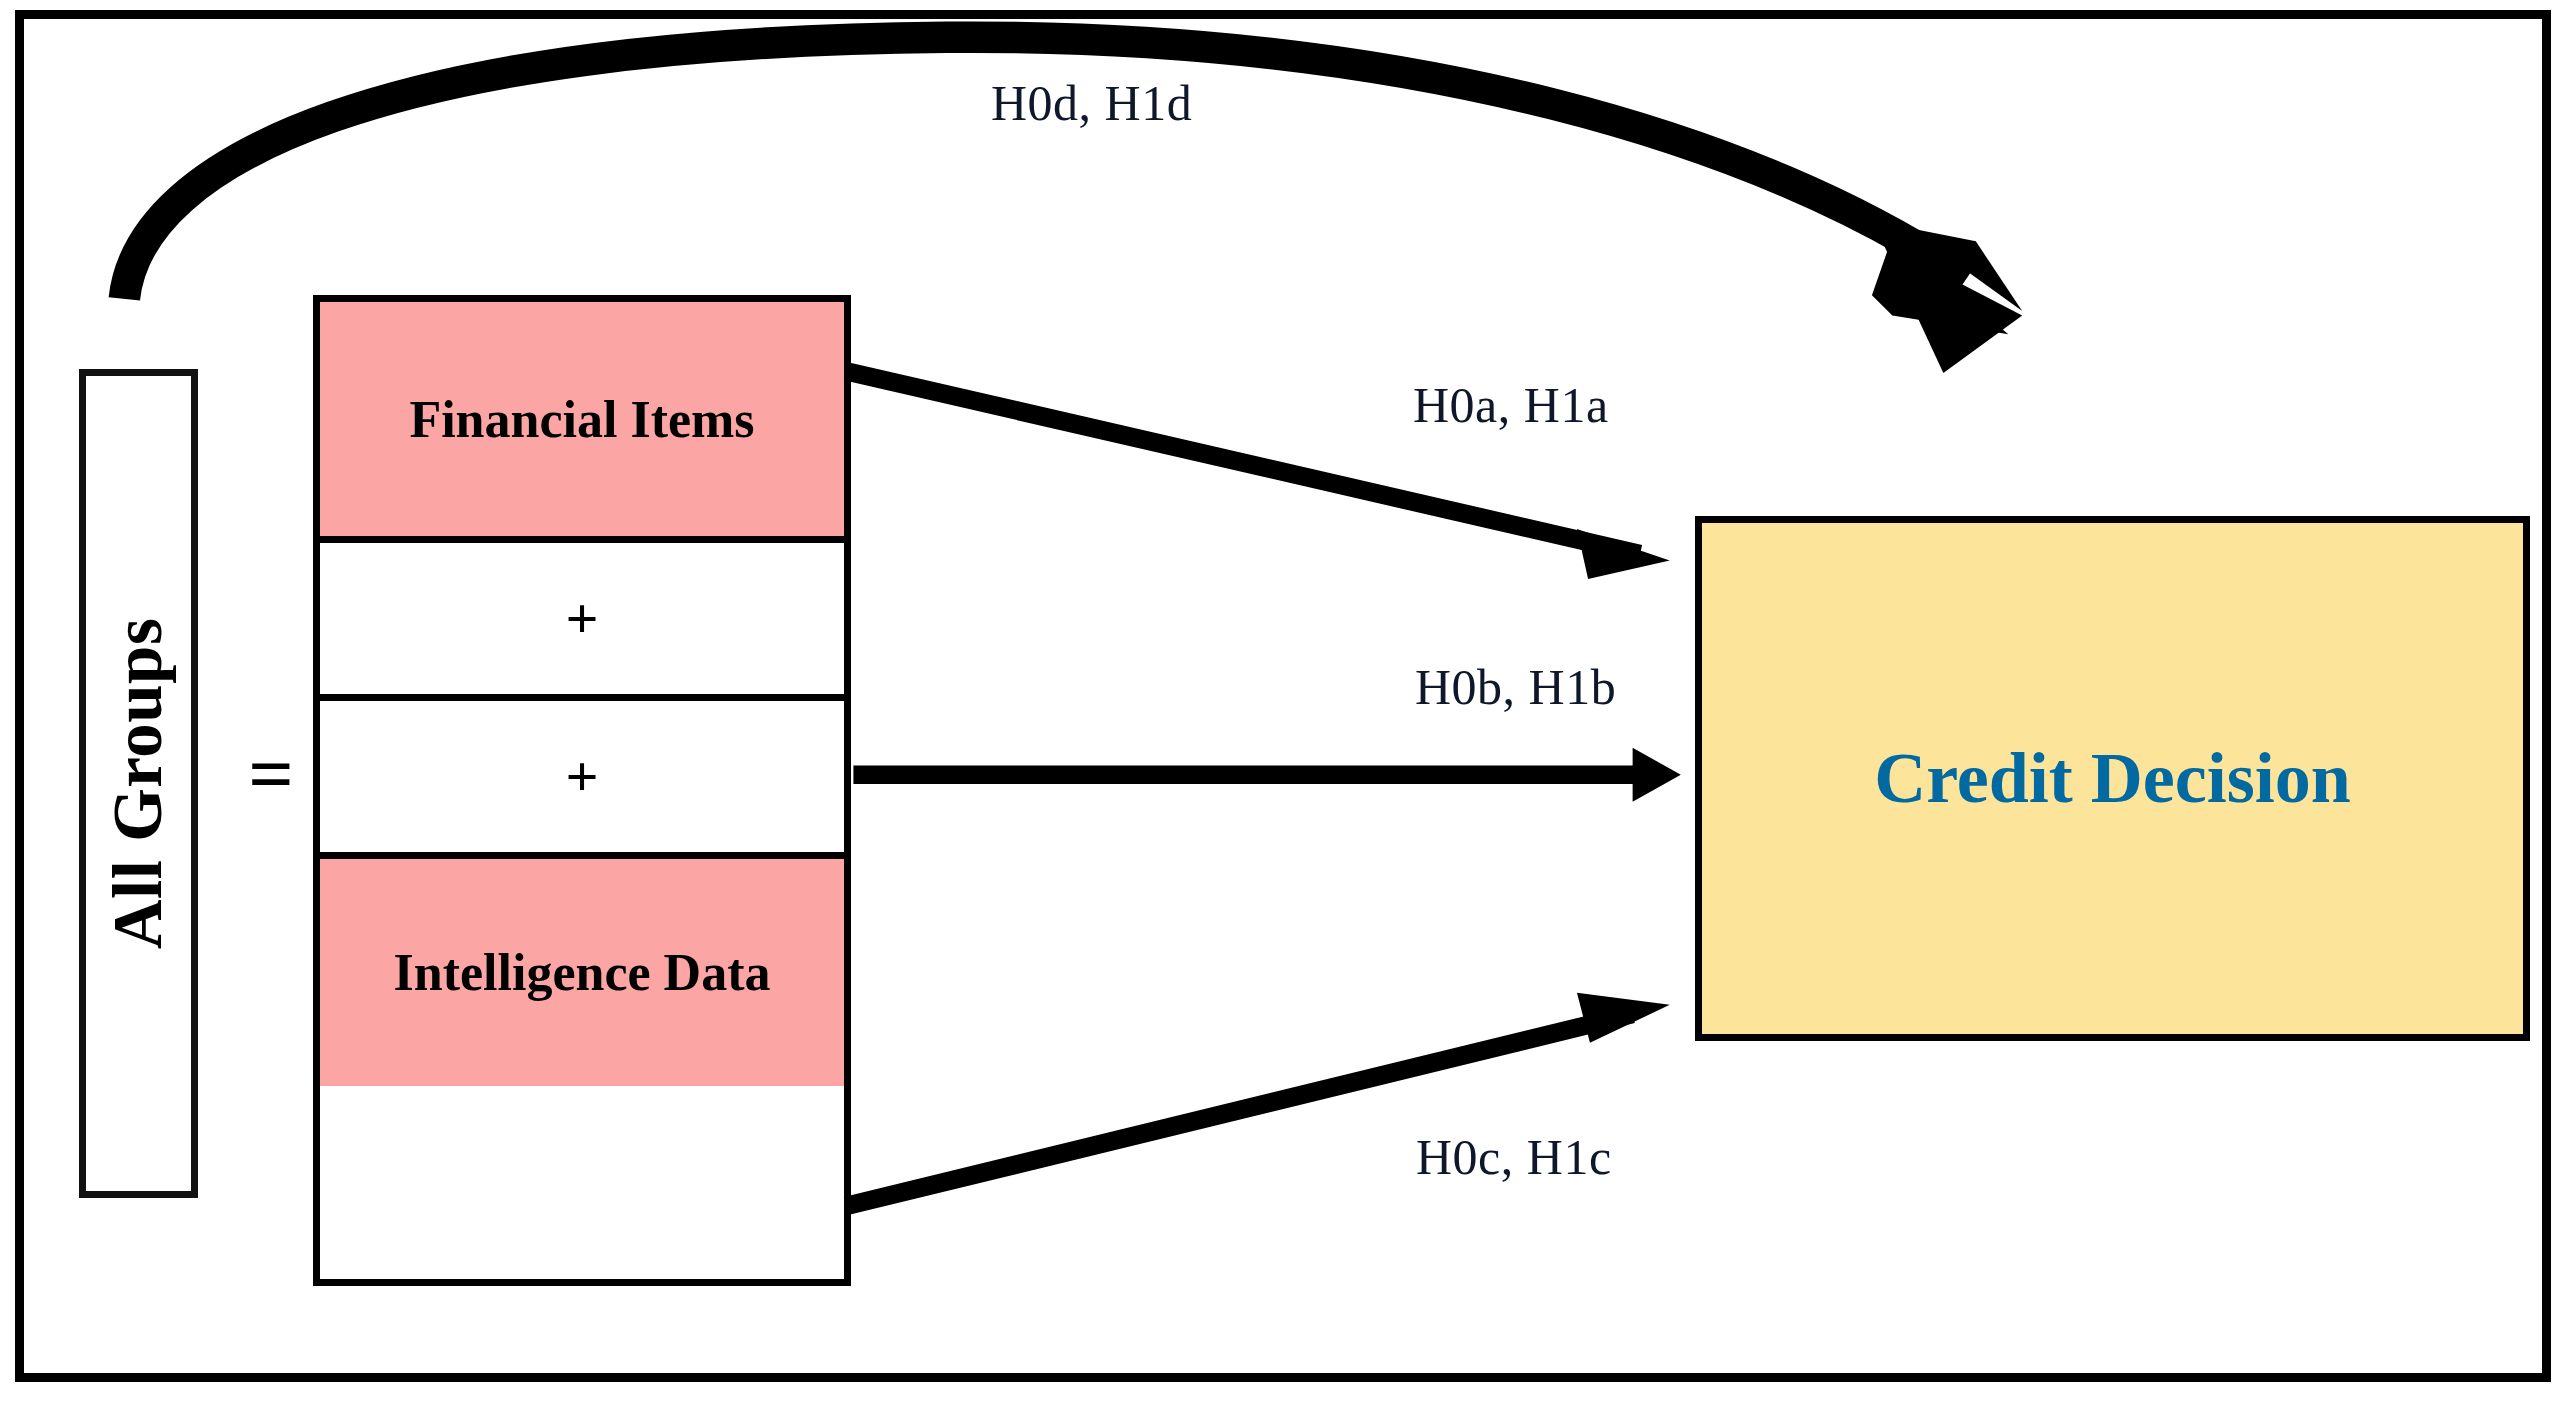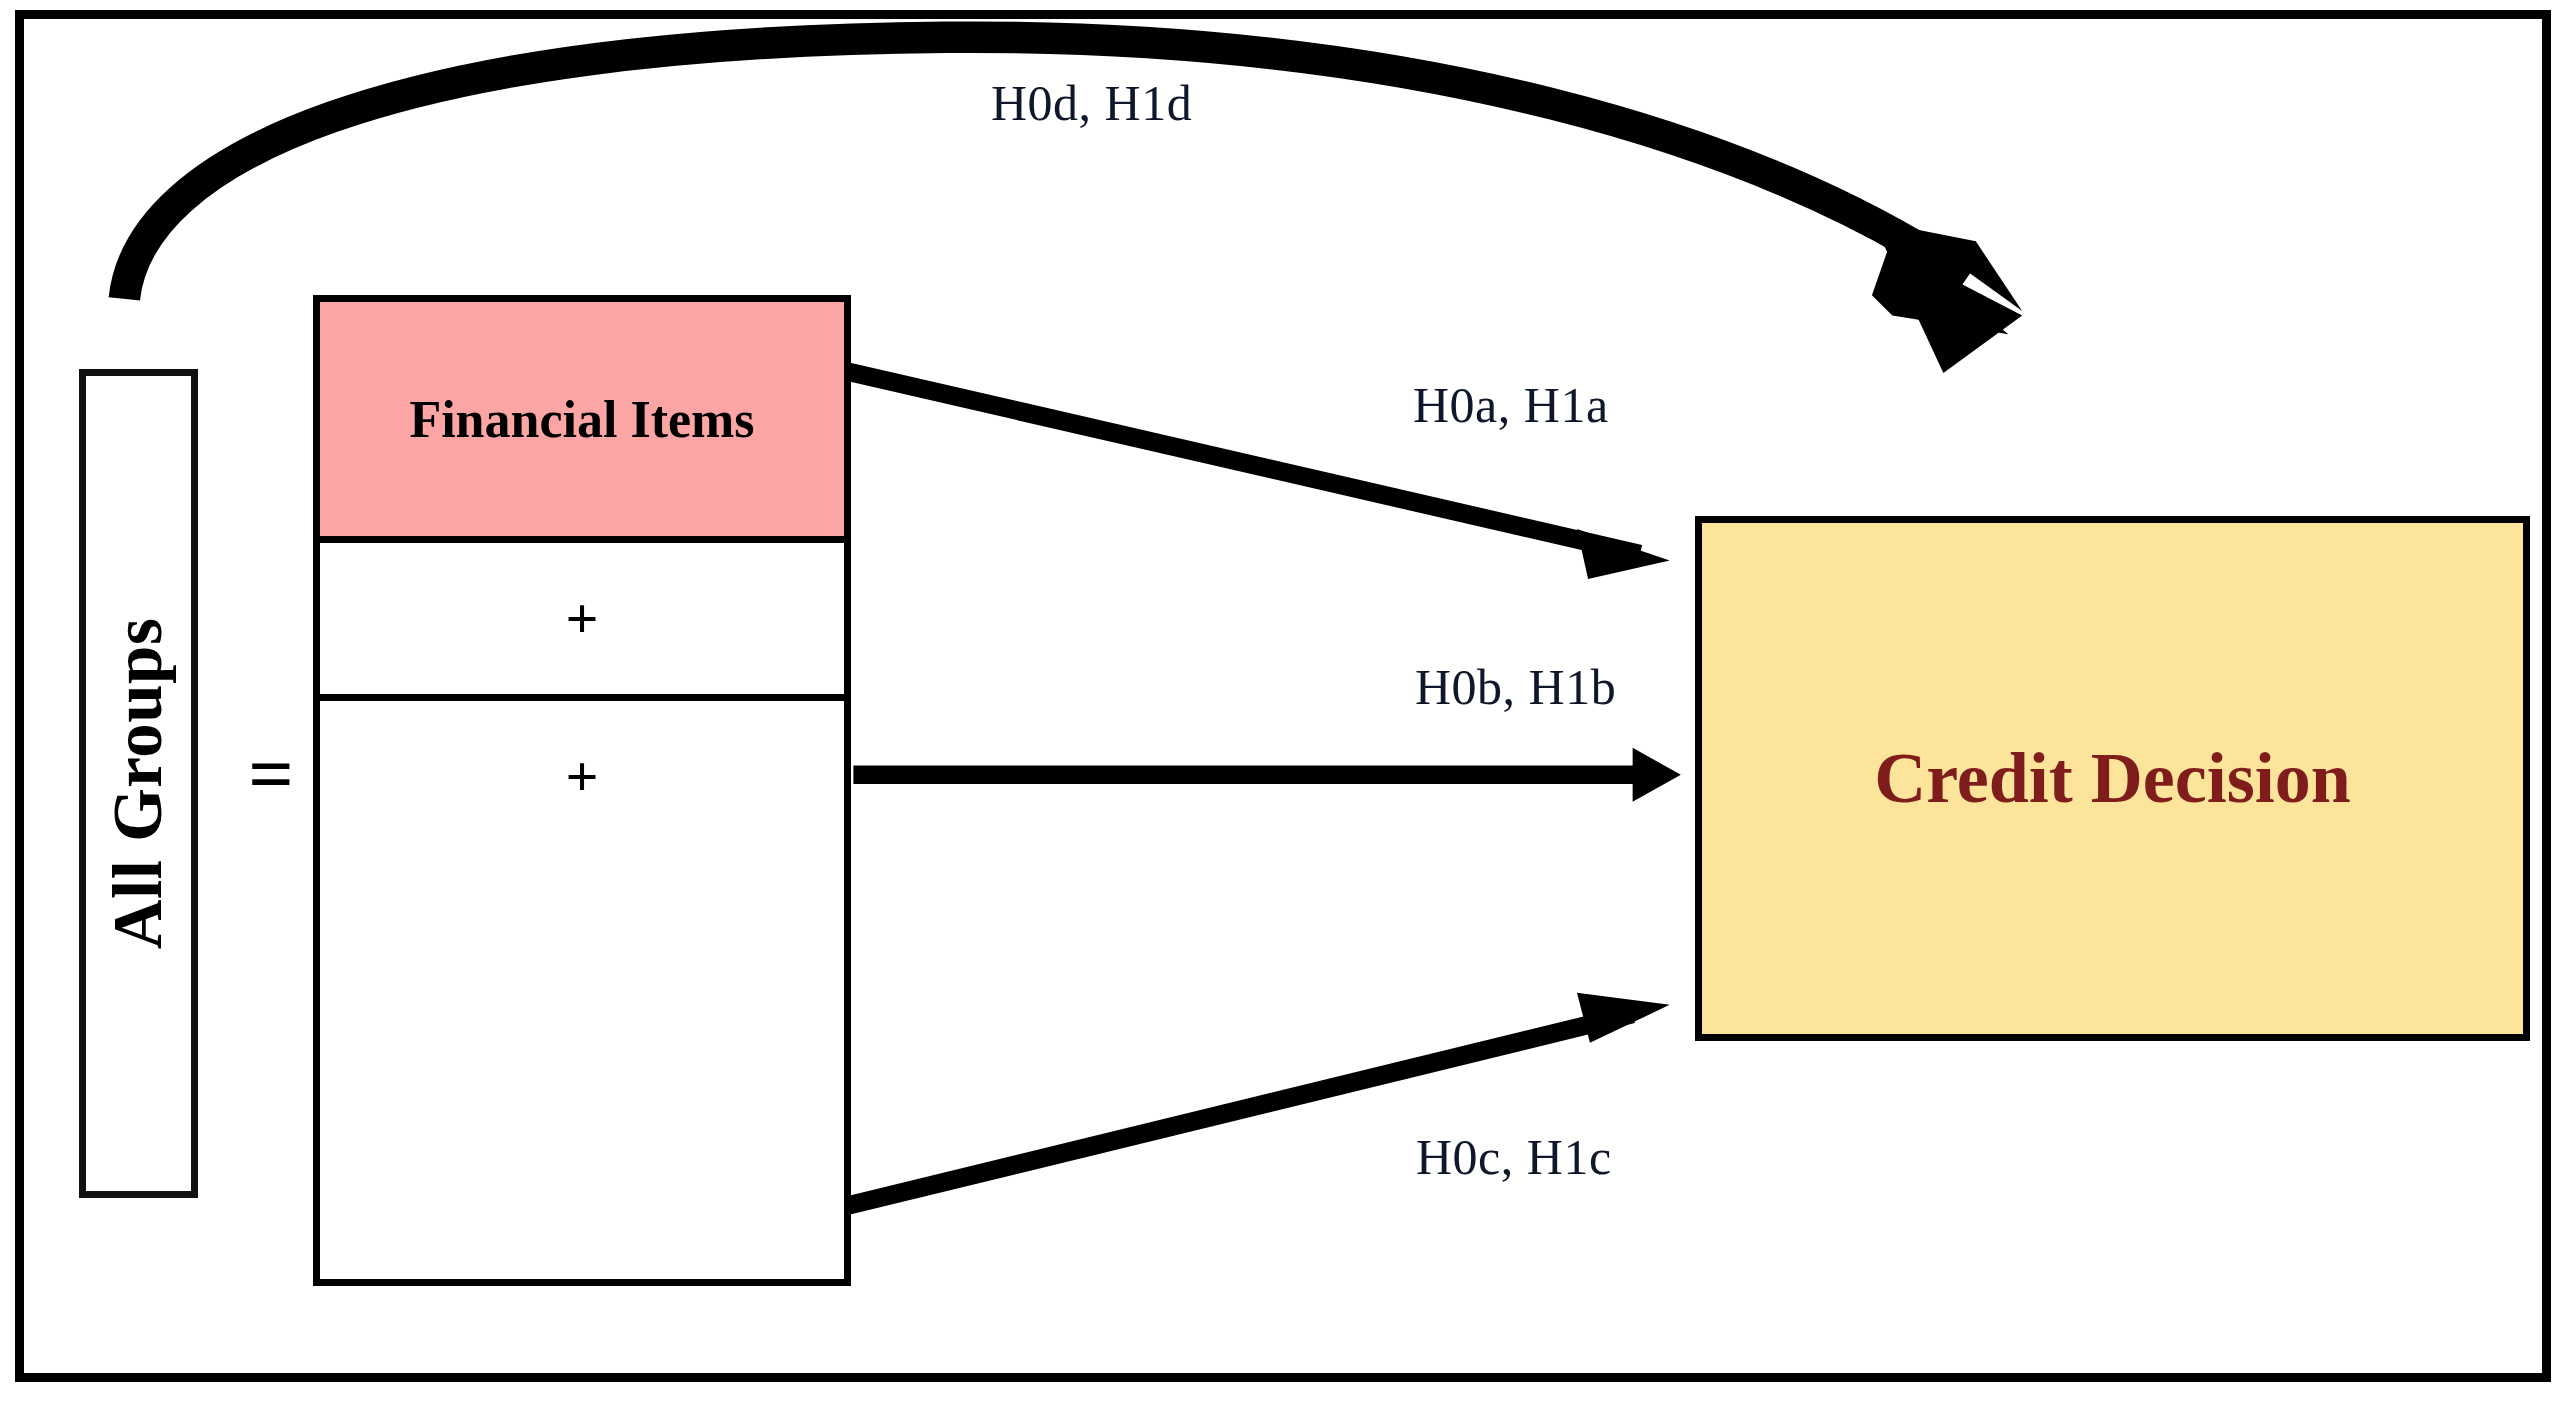--- a/index.html
+++ b/index.html
@@ -112,21 +112,21 @@
     width: 835px;
     height: 525px;
     border: 7.4px solid #000000;
     box-sizing: border-box;
     background: #fce49a;
     display: flex;
     align-items: center;
     justify-content: center;
     font-size: 72px;
     font-weight: bold;
-    color: #7f1d1d;
+    color: #0369a1;
     white-space: nowrap;
   }
 
   
   .hyp-label {
     position: absolute;
     font-size: 50px;
     font-weight: normal;
     color: #0f172a;
     white-space: nowrap;
@@ -162,20 +162,23 @@
 
   <div class="stack">
     <div class="stack-row var">
       <span>Financial Items</span>
     </div>
     <div class="stack-row plus sep-top">
       <span>+</span>
     </div>
     <div class="stack-row plus sep-top">
       <span>+</span>
+    </div>
+    <div class="stack-row var sep-top">
+      <span>Intelligence Data</span>
     </div>
   </div>
 
   <div class="outcome-box">
     <span>Credit Decision</span>
   </div>
 
   <svg class="arrows-svg" viewBox="0 0 2777 1511">
 
     <g>

